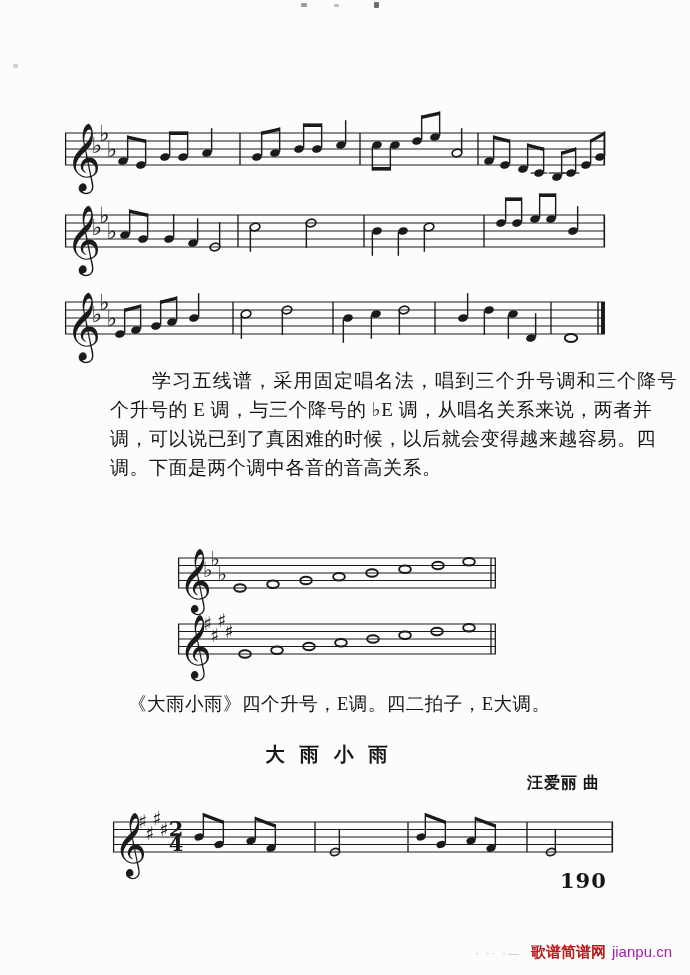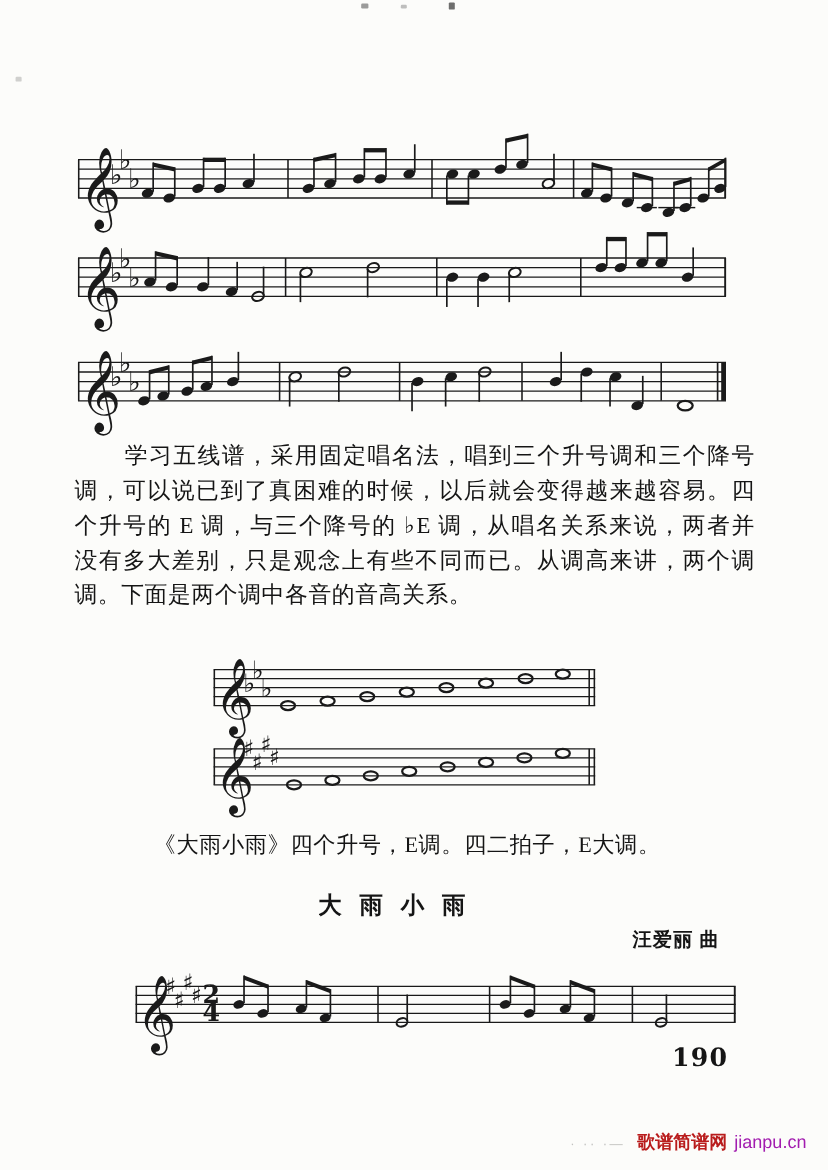--- a/index.html
+++ b/index.html
@@ -11,21 +11,21 @@
   }
   .abs{position:absolute;}
   #notation{position:absolute;left:0;top:0;}
   .para{
     left:62px;top:366px;width:567px;
     font-size:19px;line-height:29px;
     letter-spacing:.5px;
   }
   .para .pline{
     text-align:justify;text-align-last:justify;
-    height:29px;white-space:nowrap;
+    height:29px;white-space:nowrap;margin-left:48px;
   }
   .para .pline.first{padding-left:42px;width:525px;}
   .para .pline.last{text-align-last:left;}
   .caption{
     left:128px;top:691px;width:520px;
     font-size:18.5px;letter-spacing:.5px;white-space:nowrap;
   }
   .song-title{
     left:0;top:741px;width:658px;text-align:center;
     font-size:19.5px;font-weight:600;letter-spacing:5px;
@@ -301,23 +301,22 @@
     <ellipse cx="471" cy="840.75" rx="4.65" ry="3.45" transform="rotate(-18 471 840.75)" fill="#1a1a1a"></ellipse>
     <line x1="475.35" y1="839.625" x2="475.35" y2="816.75" stroke="#1a1a1a" stroke-width="1.4"></line>
     <ellipse cx="491" cy="848.25" rx="4.65" ry="3.45" transform="rotate(-18 491 848.25)" fill="#1a1a1a"></ellipse>
     <line x1="495.35" y1="847.125" x2="495.35" y2="824.25" stroke="#1a1a1a" stroke-width="1.4"></line>
     <ellipse cx="551" cy="852" rx="4.65" ry="3.45" transform="rotate(-18 551 852)" fill="none" stroke="#1a1a1a" stroke-width="1.7"></ellipse>
     <line x1="555.35" y1="850.875" x2="555.35" y2="828.75" stroke="#1a1a1a" stroke-width="1.4"></line>
   </svg>
 
 <div class="abs para">
   <div class="pline first">学习五线谱，采用固定唱名法，唱到三个升号调和三个降号</div>
+  <div class="pline">个升号的 E 调，与三个降号的 ♭E 调，从唱名关系来说，两者并</div>
   <div class="pline">调，可以说已到了真困难的时候，以后就会变得越来越容易。四</div>
-  <div class="pline">个升号的 E 调，与三个降号的 ♭E 调，从唱名关系来说，两者并</div>
-  <div class="pline">没有多大差别，只是观念上有些不同而已。从调高来讲，两个调</div>
   <div class="pline last">调。下面是两个调中各音的音高关系。</div>
 </div>
 
 <div class="abs caption">《大雨小雨》四个升号，E调。四二拍子，E大调。</div>
 
 <div class="abs song-title">大 雨 小 雨</div>
 <div class="abs composer">汪爱丽  曲</div>
 
 <div class="abs pagenum">190</div>
 

